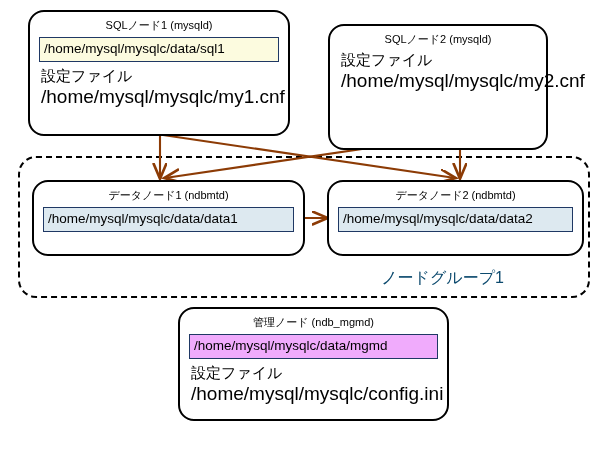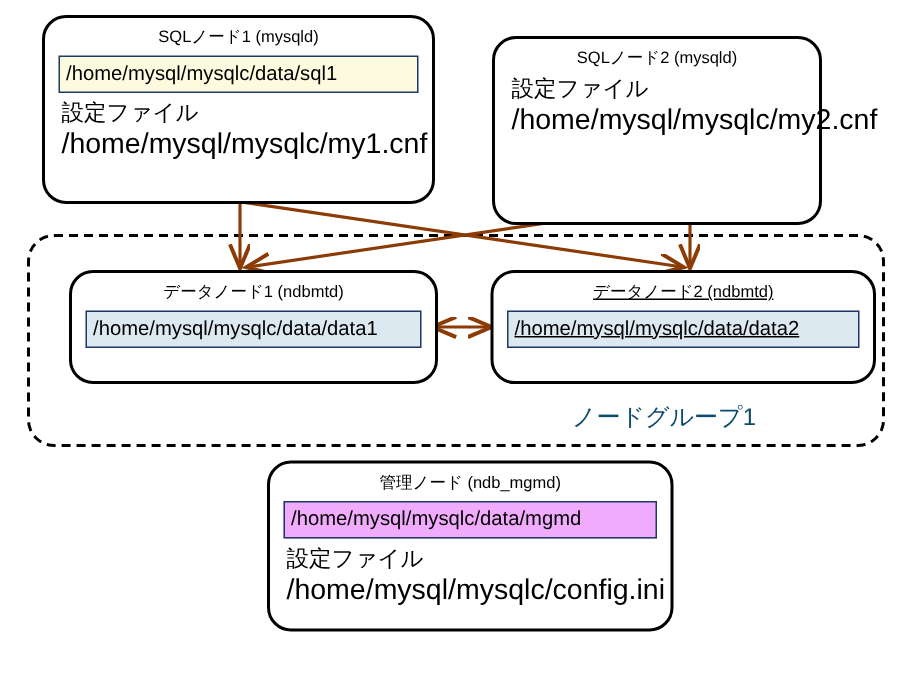--- a/index.html
+++ b/index.html
@@ -131,26 +131,26 @@
     <div class="conf-label">設定ファイル</div>
     <div class="conf-path">/home/mysql/mysqlc/my1.cnf</div>
   </div>
 
   <div class="node-card" style="left:328px; top:24px; width:220px; height:126px;">
     <div class="node-title">SQLノード2 (mysqld)</div>
     <div class="conf-label">設定ファイル</div>
     <div class="conf-path">/home/mysql/mysqlc/my2.cnf</div>
   </div>
 
-  <div class="node-card" style="left:32px; top:180px; width:246px; height:76px;margin-left:14px;">
+  <div class="node-card" style="left:32px; top:180px; width:273px; height:76px;">
     <div class="node-title">データノード1 (ndbmtd)</div>
     <div class="path-chip chip-blue">/home/mysql/mysqlc/data/data1</div>
   </div>
 
-  <div class="node-card" style="left:327px; top:180px; width:257px; height:76px;text-decoration:underline;">
+  <div class="node-card" style="left:327px; top:180px; width:257px; height:76px;">
     <div class="node-title">データノード2 (ndbmtd)</div>
     <div class="path-chip chip-blue">/home/mysql/mysqlc/data/data2</div>
   </div>
 
   <div id="node-group-label">ノードグループ1</div>
 
   <div class="node-card" style="left:178px; top:307px; width:271px; height:114px;">
     <div class="node-title">管理ノード (ndb_mgmd)</div>
     <div class="path-chip chip-peach">/home/mysql/mysqlc/data/mgmd</div>
     <div class="conf-label">設定ファイル</div>

